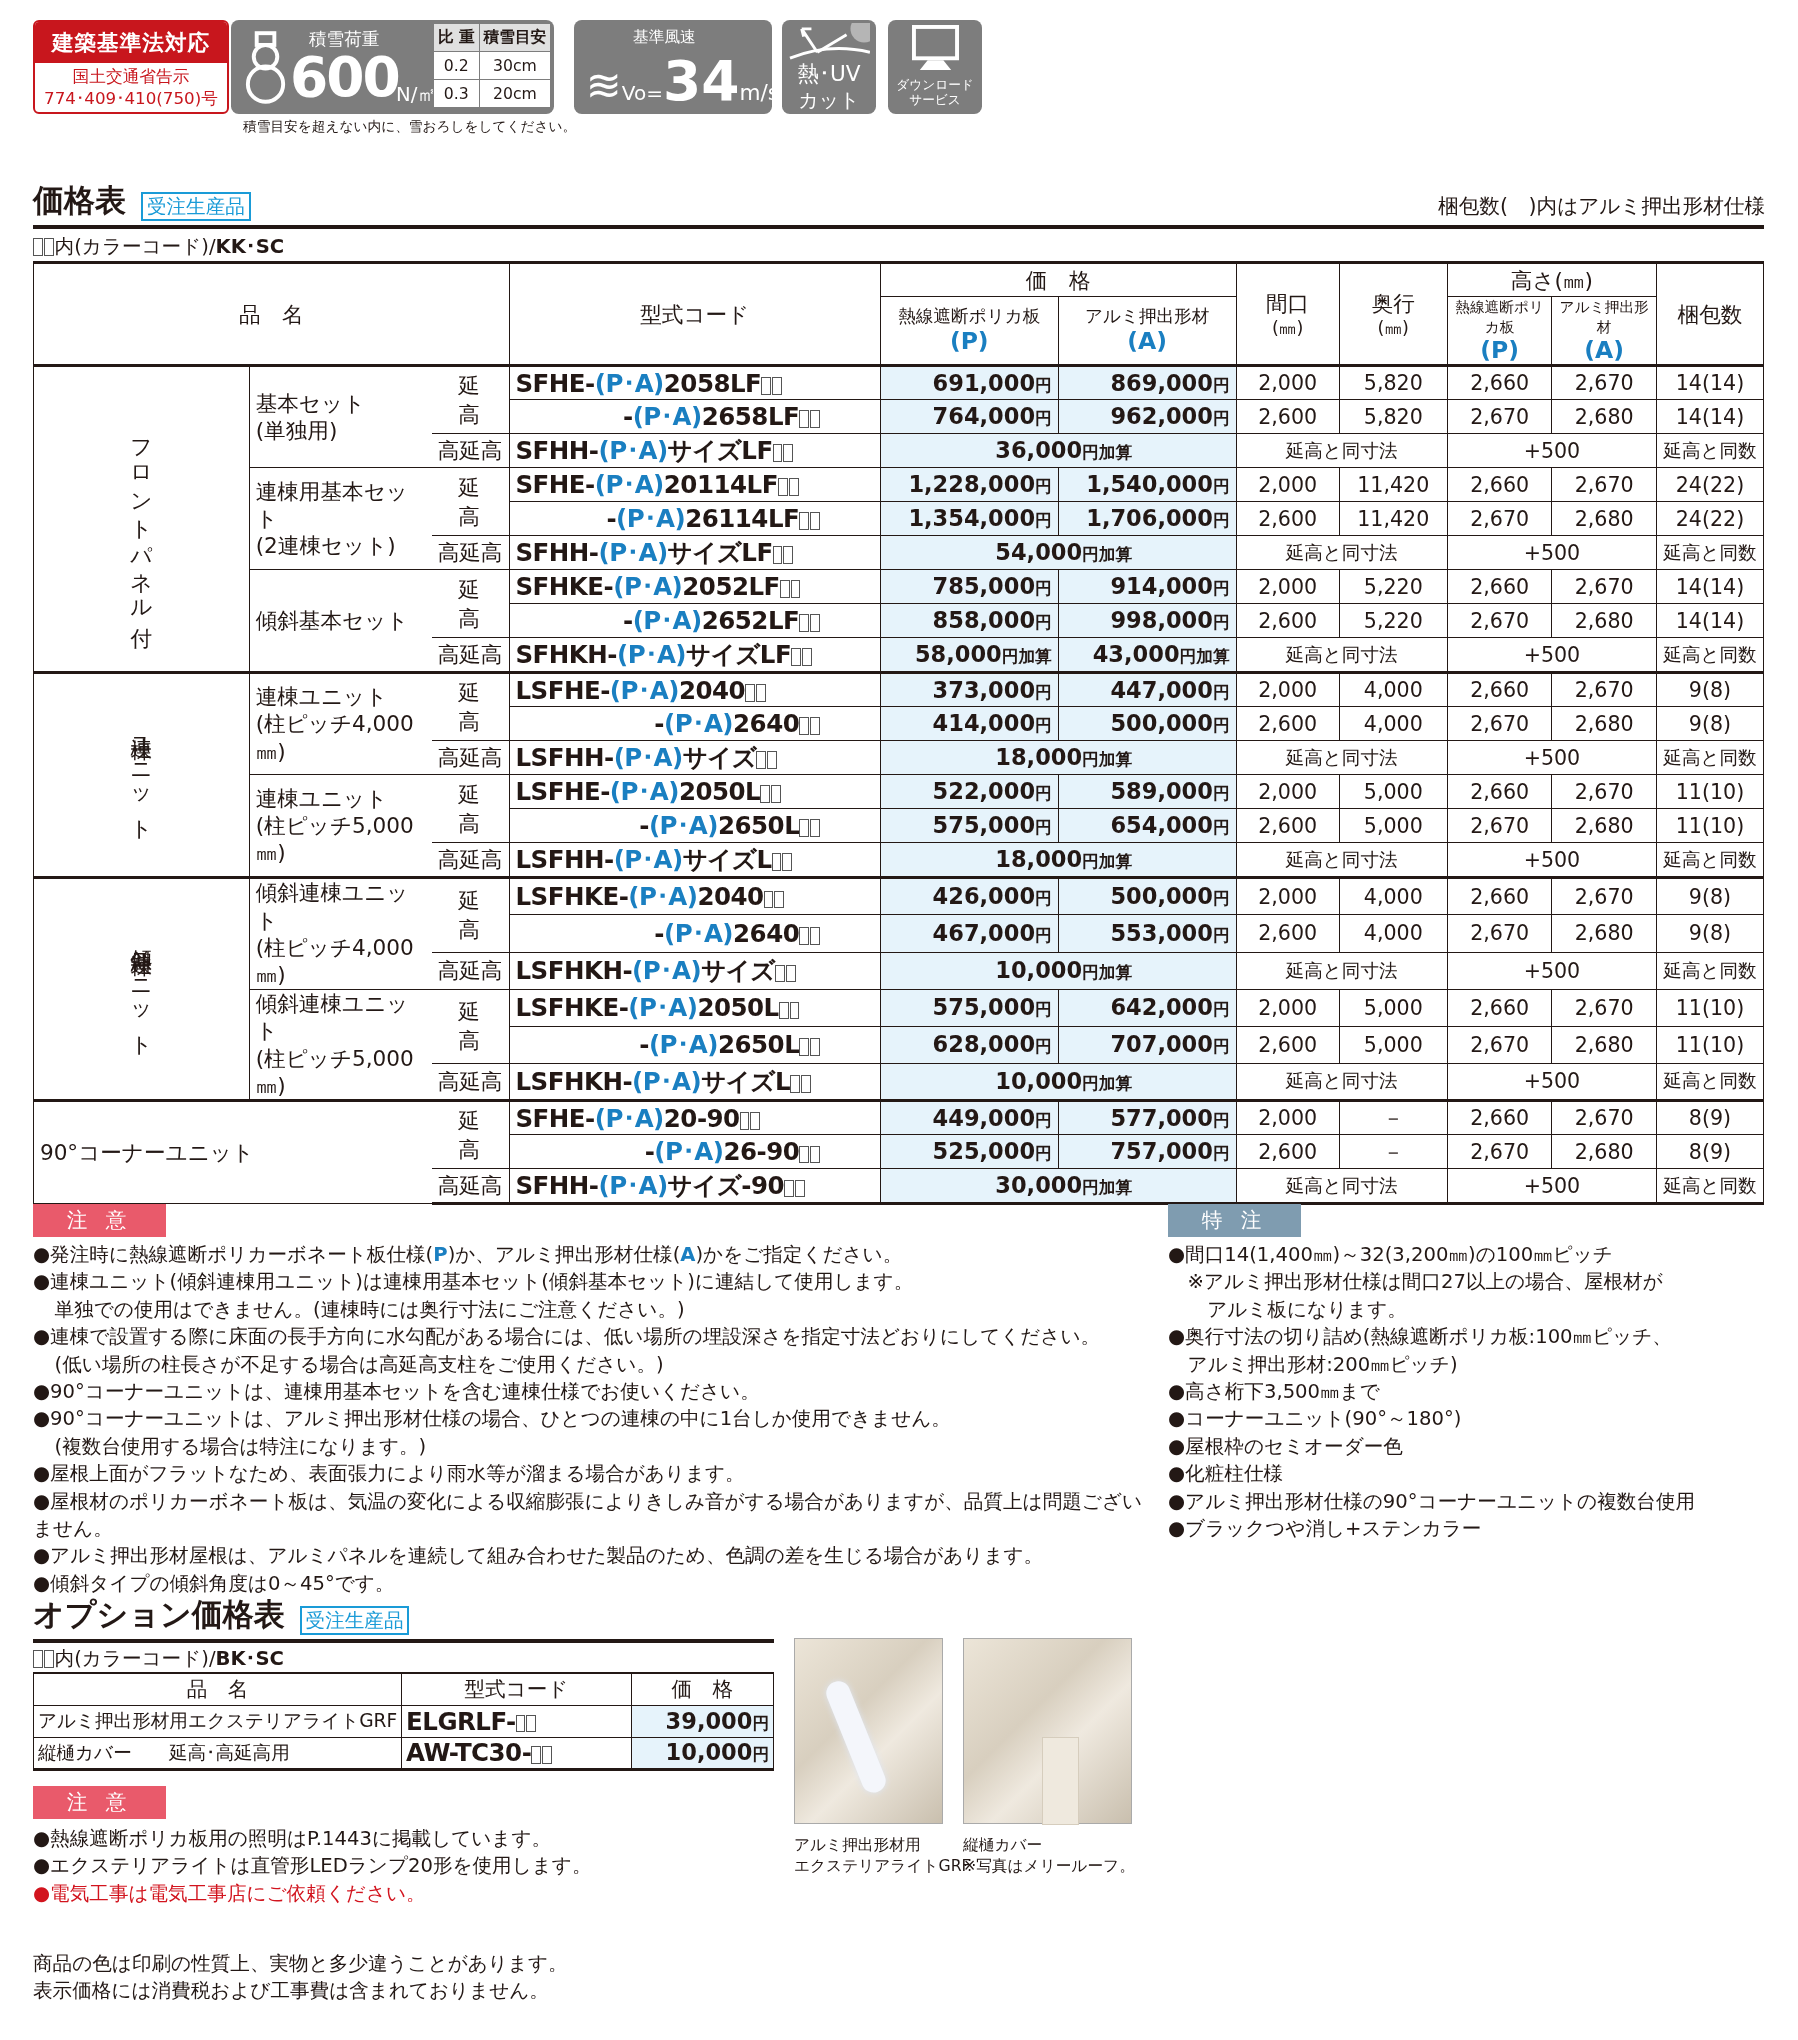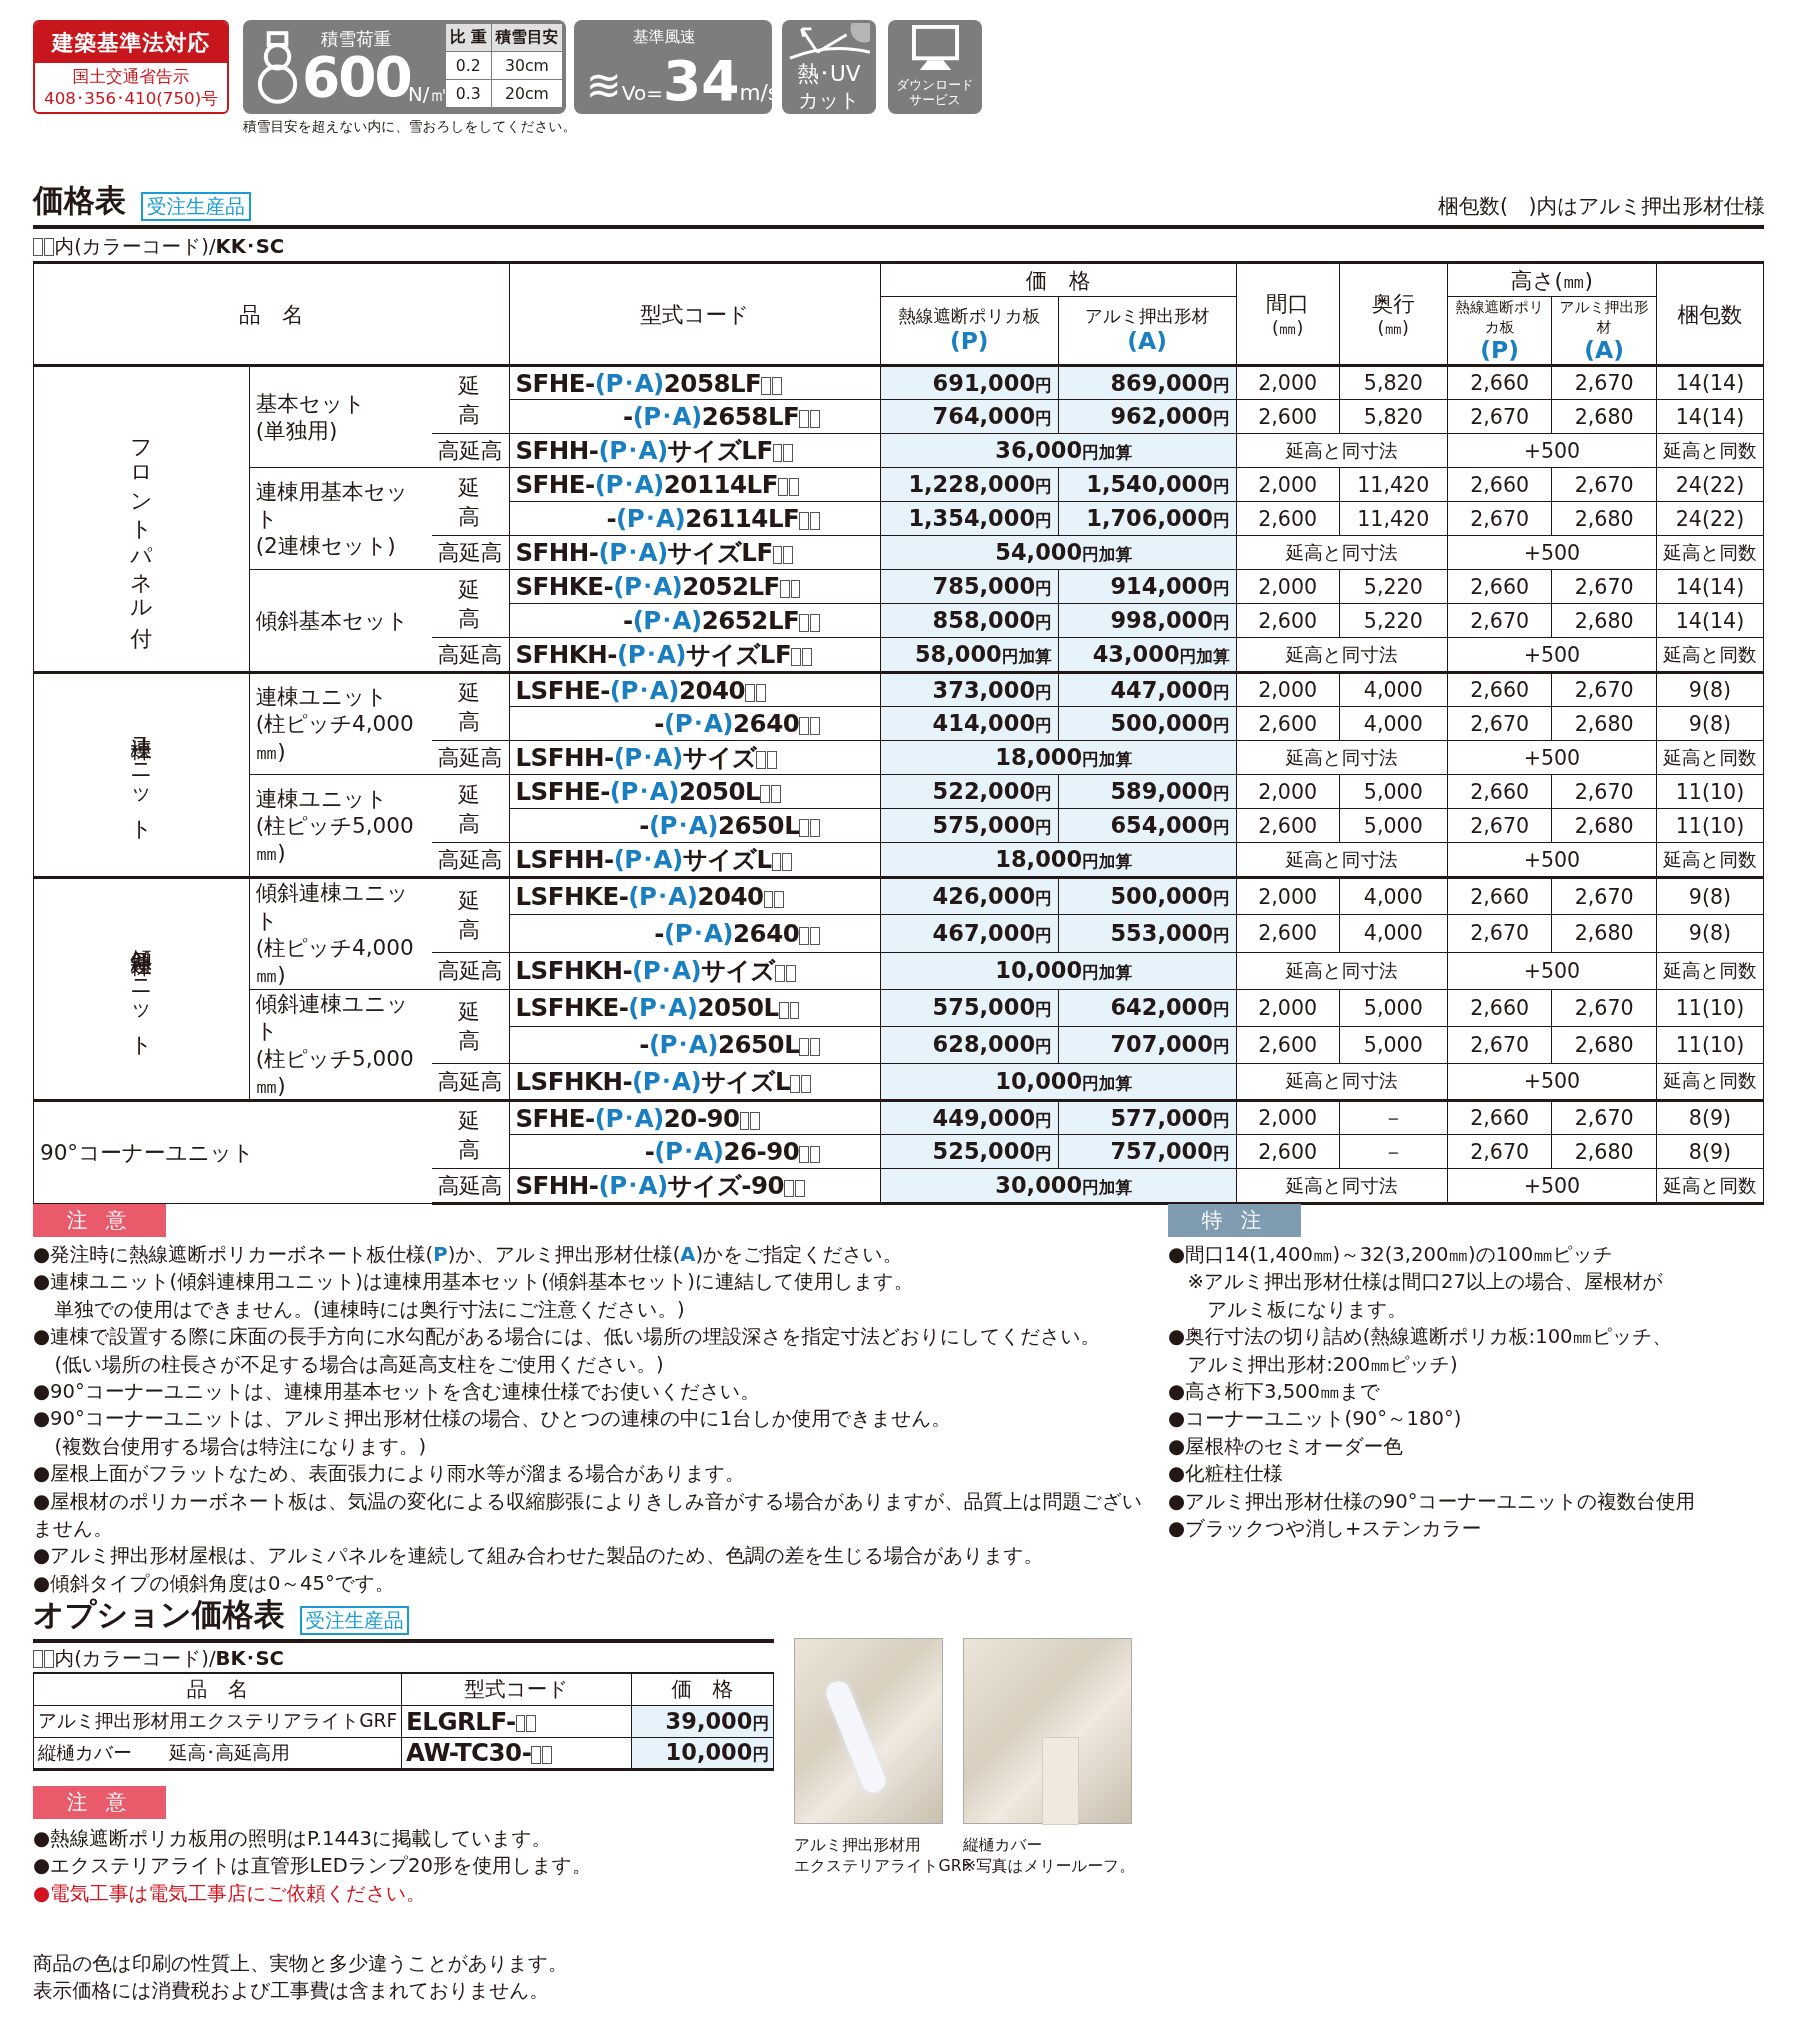--- a/index.html
+++ b/index.html
@@ -4,21 +4,21 @@
 <style>
   * { box-sizing: border-box; margin: 0; padding: 0; }
   body { width: 1799px; height: 2041px; background: #fff; font-family: "DejaVu Sans", "Liberation Sans", sans-serif; color: #231815; position: relative; overflow: hidden; }
   .abs { position: absolute; }
 
   
   .badge-law { left: 33px; top: 19.6px; width: 196px; height: 94px; border: 2.9px solid #c8161d; border-radius: 5.9px; overflow: hidden; background: #fff; }
   .badge-law .top { background: #c8161d; color: #fff; font-weight: bold; font-size: 21.6px; height: 41px; line-height: 41px; text-align: center; letter-spacing: 1px; }
   .badge-law .bot { color: #c8161d; font-size: 16.7px; text-align: center; line-height: 21.6px; padding-top: 3.9px; }
   .gbox { background: #7d7d7d; border-radius: 7.8px; color: #fff; }
-  .snow { left: 243px; top: 19.6px; width: 323px; height: 94px; }
+  .snow { left: 231px; top: 19.6px; width: 323px; height: 94px; }
   .snow .lbl { position: absolute; left: 78px; top: 7.8px; font-size: 17.6px; }
   .snow .big { position: absolute; left: 59px; top: 25.5px; font-size: 55px; font-weight: bold; letter-spacing: -2px; }
   .snow .unit { position: absolute; left: 165px; top: 61px; font-size: 19.6px; }
   .snow table { position: absolute; left: 202px; top: 3.9px; border-collapse: collapse; background: #fff; color: #231815; font-size: 15.7px; }
   .snow td { border: 1px solid #7d7d7d; padding: 0 3.9px; height: 28px; text-align: center; }
   .snow td.h { background: #e0e0e0; font-weight: bold; }
   .snow-note { left: 243px; top: 118px; font-size: 13.7px; color: #231815; }
   .wind { left: 574px; top: 19.6px; width: 198px; height: 94px; }
   .wind .lbl { position: absolute; left: 59px; top: 7.8px; font-size: 15.7px; }
   .wind .big { position: absolute; left: 11.8px; top: 29px; font-size: 55px; font-weight: bold; }
@@ -76,21 +76,21 @@
   .photo { border: 1px solid #aaa; background: linear-gradient(135deg, #ece5d8 0%, #d8cfbf 40%, #efe9df 60%, #c9bfae 100%); }
   .cap { font-size: 15.7px; line-height: 20.6px; }
 </style>
 </head>
 <body>
 
 <div class="abs badge-law">
   <div class="top">建築基準法対応</div>
   <div class="bot">
     <div>国土交通省告示</div>
-    <div>408･356･410(750)号</div>
+    <div>774･409･410(750)号</div>
   </div>
 </div>
 
 <div class="abs gbox snow">
   <svg class="abs" style="left:9.8px;top:11.8px" width="51" height="73" viewBox="0 0 52 74">
     <rect x="16" y="2" width="18" height="12" fill="none" stroke="#fff" stroke-width="4"></rect>
     <circle cx="25" cy="26" r="12" fill="none" stroke="#fff" stroke-width="4"></circle>
     <circle cx="25" cy="54" r="18" fill="none" stroke="#fff" stroke-width="4"></circle>
   </svg>
   <div class="lbl">積雪荷重</div>

